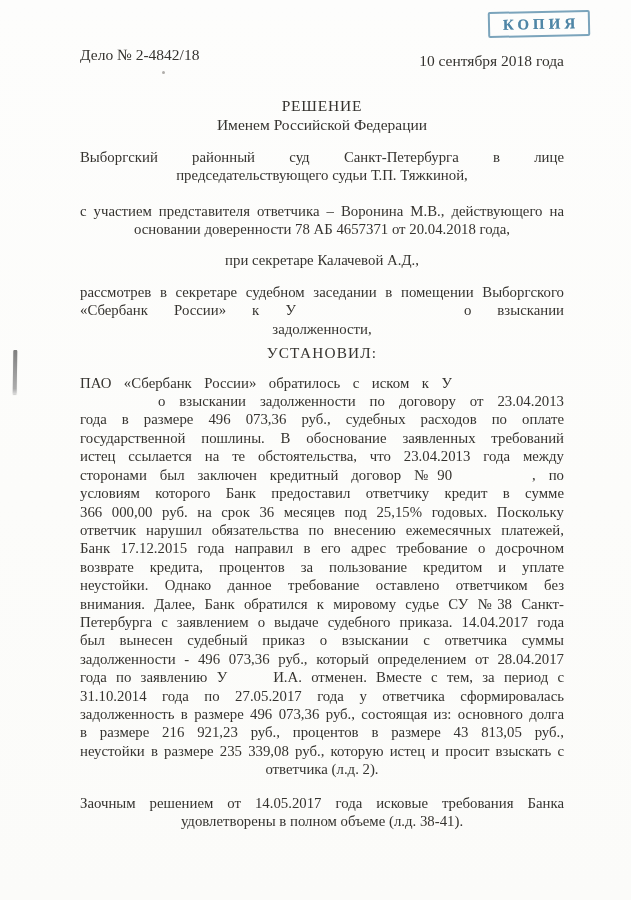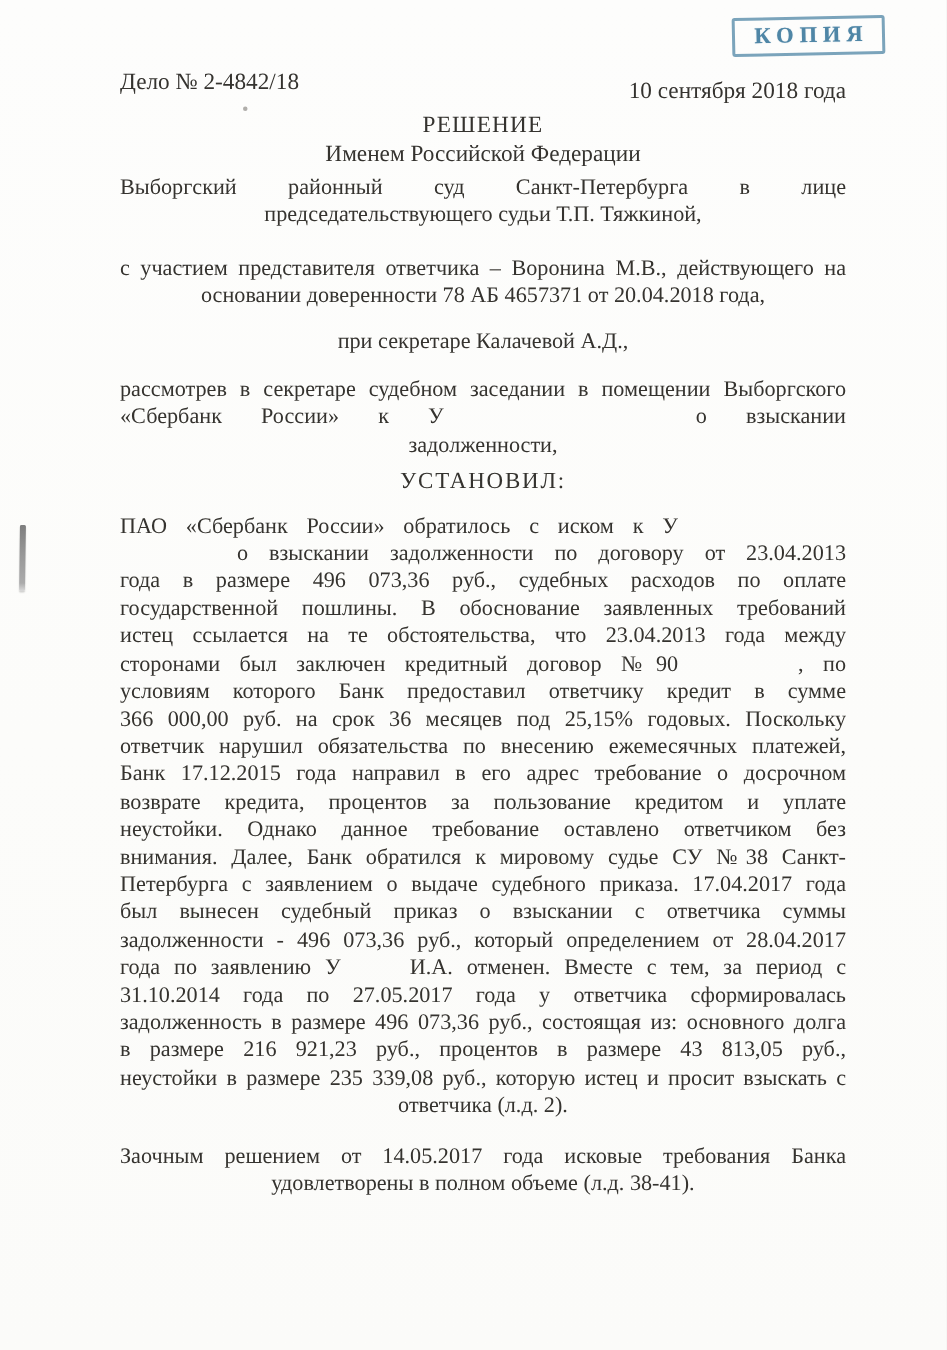--- a/index.html
+++ b/index.html
@@ -20,27 +20,27 @@
     left: 80px; top: 45px; width: 484px;
   }
   .header-row {
     display: flex;
     justify-content: space-between;
     font-size: 15.5px;
     line-height: 19px;
   }
   .doc-date { display: inline-block; transform: translateY(6px); }
   .title-block {
-    margin-top: 11px;
+    margin-top: 33px;
     text-align: center;
     font-size: 15.5px;
     line-height: 18.5px;
   }
   .title-main { letter-spacing: 0.8px; }
-  .doc-body { margin-top: 4px; }
+  .doc-body { margin-top: 14px; }
   .line {
     font-size: 14.8px;
     line-height: 18.4px;
     text-align: center;
   }
   .line.just {
     text-align: justify;
     text-align-last: justify;
   }
   .line.center {
@@ -125,21 +125,21 @@
         <div class="line just">государственной пошлины. В обоснование заявленных требований</div>
         <div class="line just">истец ссылается на те обстоятельства, что 23.04.2013 года между</div>
         <div class="line just">сторонами был заключен кредитный договор №90<span class="gap" style="width: 80px;"></span>, по</div>
         <div class="line just">условиям которого Банк предоставил ответчику кредит в сумме</div>
         <div class="line just">366&nbsp;000,00 руб. на срок 36 месяцев под 25,15% годовых. Поскольку</div>
         <div class="line just">ответчик нарушил обязательства по внесению ежемесячных платежей,</div>
         <div class="line just">Банк 17.12.2015 года направил в его адрес требование о досрочном</div>
         <div class="line just">возврате кредита, процентов за пользование кредитом и уплате</div>
         <div class="line just">неустойки. Однако данное требование оставлено ответчиком без</div>
         <div class="line just">внимания. Далее, Банк обратился к мировому судье СУ №38 Санкт-</div>
-        <div class="line just">Петербурга с заявлением о выдаче судебного приказа. 17.04.2017 года</div>
+        <div class="line just">Петербурга с заявлением о выдаче судебного приказа. 14.04.2017 года</div>
         <div class="line just">был вынесен судебный приказ о взыскании с ответчика суммы</div>
         <div class="line just">задолженности - 496&nbsp;073,36 руб., который определением от 28.04.2017</div>
         <div class="line just">года по заявлению У<span class="gap" style="width: 46px;"></span>И.А. отменен. Вместе с тем, за период с</div>
         <div class="line just">31.10.2014 года по 27.05.2017 года у ответчика сформировалась</div>
         <div class="line just">задолженность в размере 496&nbsp;073,36 руб., состоящая из: основного долга</div>
         <div class="line just">в размере 216&nbsp;921,23 руб., процентов в размере 43&nbsp;813,05 руб.,</div>
         <div class="line just">неустойки в размере 235&nbsp;339,08 руб., которую истец и просит взыскать с</div>
         <div class="line">ответчика (л.д. 2).</div>
         <div class="line just" style="margin-top: 15px;">Заочным решением от 14.05.2017 года исковые требования Банка</div>
         <div class="line">удовлетворены в полном объеме (л.д. 38-41).</div>

